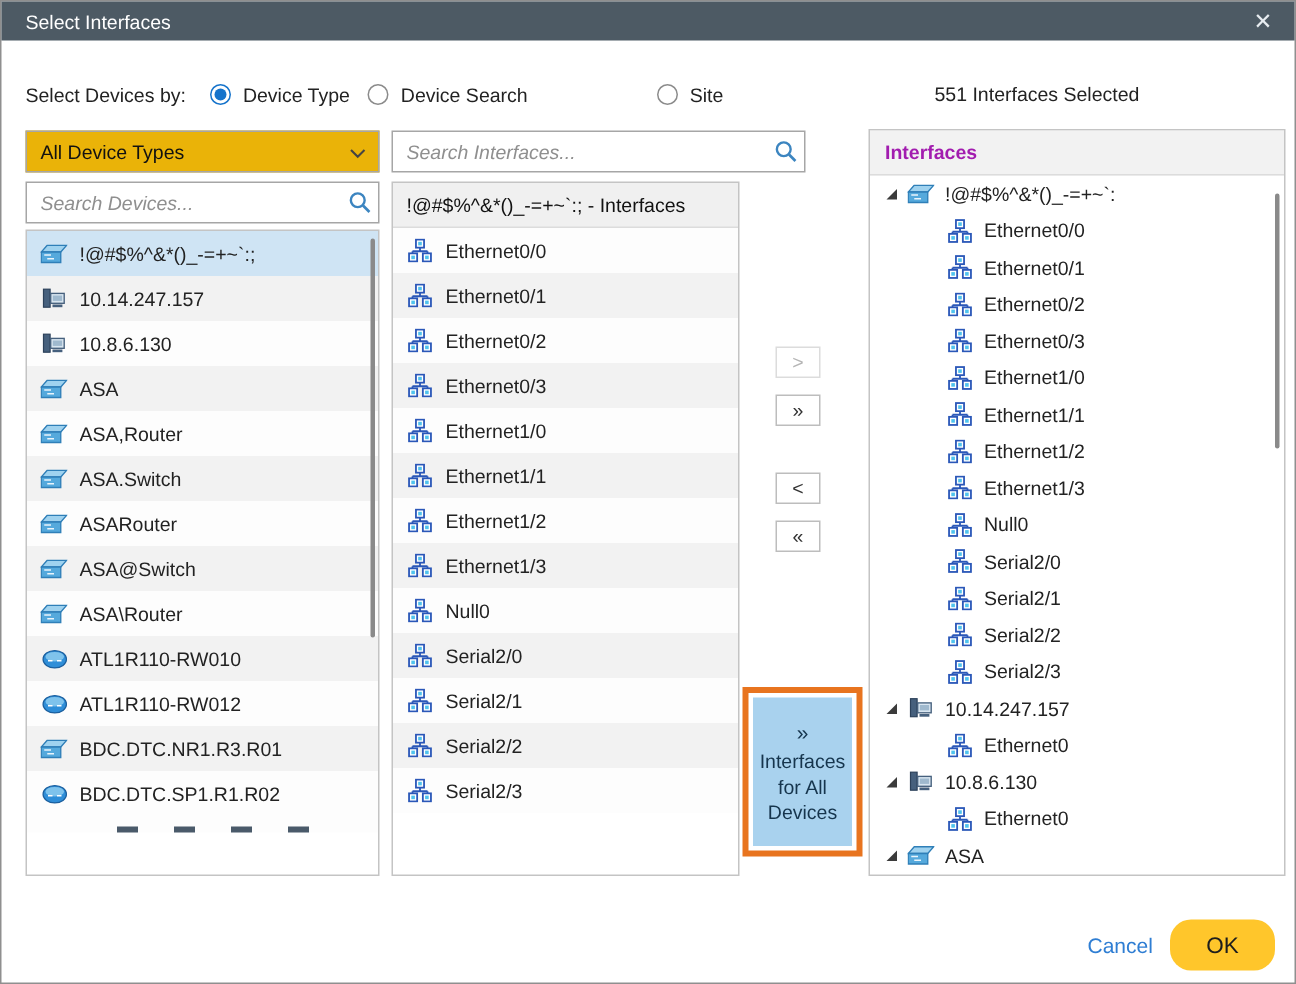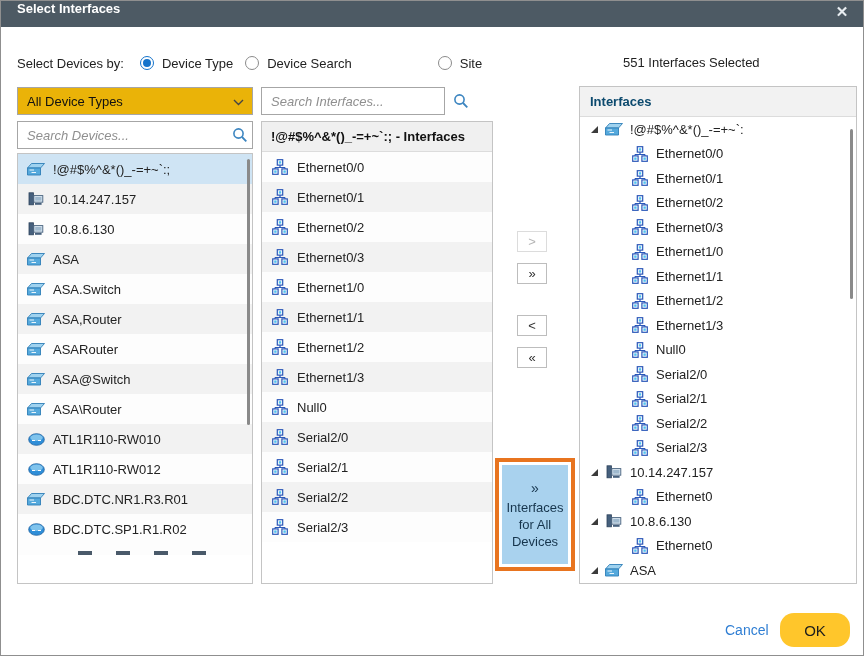--- a/index.html
+++ b/index.html
@@ -1,22 +1,22 @@
 <!DOCTYPE html>
 <html><head>
 <meta charset="utf-8">
 <style>
   * { box-sizing: border-box; margin: 0; padding: 0; }
   html,body { width: 864px; height: 656px; overflow: hidden;
     font-family: "Liberation Sans", sans-serif; background:#fff; }
   .dialog { position:absolute; left:0; top:0; width:864px; height:656px;
     background:#fff; border:1px solid #8f8f8f; }
   .titlebar { position:absolute; left:0; top:0; right:0; height:26px;
-    background:#4d5a64; color:#fff; display:flex; 
-    padding:0 10px 0 16px; font-size:13px;font-weight:bold; }
+    background:#4d5a64; color:#fff; display:flex; align-items:center;
+    padding:0 10px 0 16px; font-size:13px; }
   .titlebar .title { flex:1; }
   .close-x { width:22px; height:22px; display:flex; align-items:center;
     justify-content:center; color:#e8edf1; font-size:15px; cursor:pointer; }
 
   
   .filter-row { position:absolute; left:16px; top:50px; height:24px;
     display:flex; align-items:center; font-size:13px; color:#222; }
   .radio { width:14px; height:14px; border:1px solid #8b8b8b; border-radius:50%;
     display:inline-block; position:relative; background:#fff; }
   .radio.sel { border:1px solid #1573cb; }
@@ -36,42 +36,42 @@
   .inputbox input::placeholder { color:#8f8f8f; font-style:italic; }
   .mag { width:24px; display:flex; align-items:center; justify-content:center; cursor:pointer; }
 
   
   .dropdown { position:absolute; left:16px; top:86px; width:236px; height:28px;
     border:1px solid #a6a6a6; background:#eab308; display:flex; align-items:center;
     font-size:13px; color:#111; padding-left:9px; cursor:pointer; }
   .dropdown .chev { margin-left:auto; padding-right:8px; color:#444; }
 
   .search-devices { left:16px; top:120px; width:236px; }
-  .search-interfaces { left:260px; top:86px; width:184px; }
+  .search-interfaces { left:260px; top:86px; width:276px; }
 
   
   .device-list { position:absolute; left:16px; top:152px; width:236px; height:431px;
     overflow:hidden; }
   .lrow { height:30px; display:flex; align-items:center; padding-left:8px;
     font-size:13px; color:#222; background:#fdfdfd; cursor:default; }
   .device-list .lrow:nth-child(even) { background:#f2f2f2; }
   .device-list .lrow.selected { background:#cfe4f4; }
   .lrow .icn { width:20px; height:16px; margin-right:7px; display:flex;
     align-items:center; justify-content:center; flex:0 0 auto; }
   .lrow .lbl { white-space:nowrap; overflow:hidden; }
   .partial-marks { height:11px; display:flex; align-items:flex-end; gap:24px;
     padding-left:60px; background:#fdfdfd; }
   .partial-marks span { width:14px; height:4px; background:#4a5a6a; }
 
   
   .iface-list { position:absolute; left:260px; top:120px; width:232px; height:463px;
     overflow:hidden; }
   .iface-header { height:30px; background:#f0f0f0; border-bottom:1px solid #dcdcdc;
     display:flex; align-items:center; padding-left:9px; font-size:13px;
-    font-weight:bold; color:#111; }
+    font-weight:normal; color:#111; }
   .iface-rows .lrow:nth-child(even) { background:#f2f2f2; }
 
   
   .vthumb { position:absolute; width:3px; background:#8a8a8a; border-radius:2px; }
 
   
   .tbtn { position:absolute; left:516px; width:30px; height:21px;
     border:1px solid #bdbdbd; background:#fff; font-size:13px; color:#333;
     display:flex; align-items:center; justify-content:center; cursor:pointer;
     font-family:"Liberation Sans", sans-serif; }
@@ -83,21 +83,21 @@
   .all-dev-btn { width:100%; height:100%; background:#a9d2ee; color:#16354d;
     display:flex; flex-direction:column; align-items:center; justify-content:center;
     font-size:13px; line-height:17px; text-align:center; cursor:pointer; }
   .all-dev-btn .glyph { font-size:14px; margin-bottom:2px; color:#16354d; }
 
   
   .tree-panel { position:absolute; left:578px; top:85px; width:278px; height:498px;
     border:1px solid #c4c4c4; background:#fff; overflow:hidden; }
   .tree-header { height:30px; background:#f2f2f2; border-bottom:1px solid #dcdcdc;
     display:flex; align-items:center; padding-left:10px; font-weight:bold;
-    font-size:13px; color:#0c4a6e; }
+    font-size:13px; color:#a21caf; }
   .trow { height:24.5px; display:flex; align-items:center; font-size:13px;
     color:#222; cursor:default; }
   .trow .exp { width:12px; height:12px; margin-left:8px; display:flex;
     align-items:center; justify-content:center; cursor:pointer; }
   .trow .icn { width:20px; height:16px; margin:0 6px 0 4px; display:flex;
     align-items:center; justify-content:center; }
   .trow.child { padding-left:50px; }
   .trow.child .icn { margin-left:0; }
 
   
@@ -205,32 +205,32 @@
       </div>
       <div class="lrow">
         <span class="icn">
           <svg width="18" height="13" viewBox="0 0 18 13">
             <polygon points="4.5,0.5 17.5,0.5 13.5,5 0.5,5" fill="#9fd2ef" stroke="#2f7fb8" stroke-width="0.9"></polygon>
             <polygon points="0.5,5 13.5,5 13.5,12 0.5,12" fill="#55a9dc" stroke="#2f7fb8" stroke-width="0.9"></polygon>
             <line x1="2.5" y1="7" x2="7" y2="7" stroke="#eaf5fc" stroke-width="1"></line>
             <line x1="4.5" y1="9.5" x2="9" y2="9.5" stroke="#eaf5fc" stroke-width="1"></line>
           </svg>
         </span>
-        <span class="lbl">ASA.Switch</span>
+        <span class="lbl">ASA,Router</span>
       </div>
       <div class="lrow">
         <span class="icn">
           <svg width="18" height="13" viewBox="0 0 18 13">
             <polygon points="4.5,0.5 17.5,0.5 13.5,5 0.5,5" fill="#9fd2ef" stroke="#2f7fb8" stroke-width="0.9"></polygon>
             <polygon points="0.5,5 13.5,5 13.5,12 0.5,12" fill="#55a9dc" stroke="#2f7fb8" stroke-width="0.9"></polygon>
             <line x1="2.5" y1="7" x2="7" y2="7" stroke="#eaf5fc" stroke-width="1"></line>
             <line x1="4.5" y1="9.5" x2="9" y2="9.5" stroke="#eaf5fc" stroke-width="1"></line>
           </svg>
         </span>
-        <span class="lbl">ASA,Router</span>
+        <span class="lbl">ASA.Switch</span>
       </div>
       <div class="lrow">
         <span class="icn">
           <svg width="18" height="13" viewBox="0 0 18 13">
             <polygon points="4.5,0.5 17.5,0.5 13.5,5 0.5,5" fill="#9fd2ef" stroke="#2f7fb8" stroke-width="0.9"></polygon>
             <polygon points="0.5,5 13.5,5 13.5,12 0.5,12" fill="#55a9dc" stroke="#2f7fb8" stroke-width="0.9"></polygon>
             <line x1="2.5" y1="7" x2="7" y2="7" stroke="#eaf5fc" stroke-width="1"></line>
             <line x1="4.5" y1="9.5" x2="9" y2="9.5" stroke="#eaf5fc" stroke-width="1"></line>
           </svg>
         </span>

